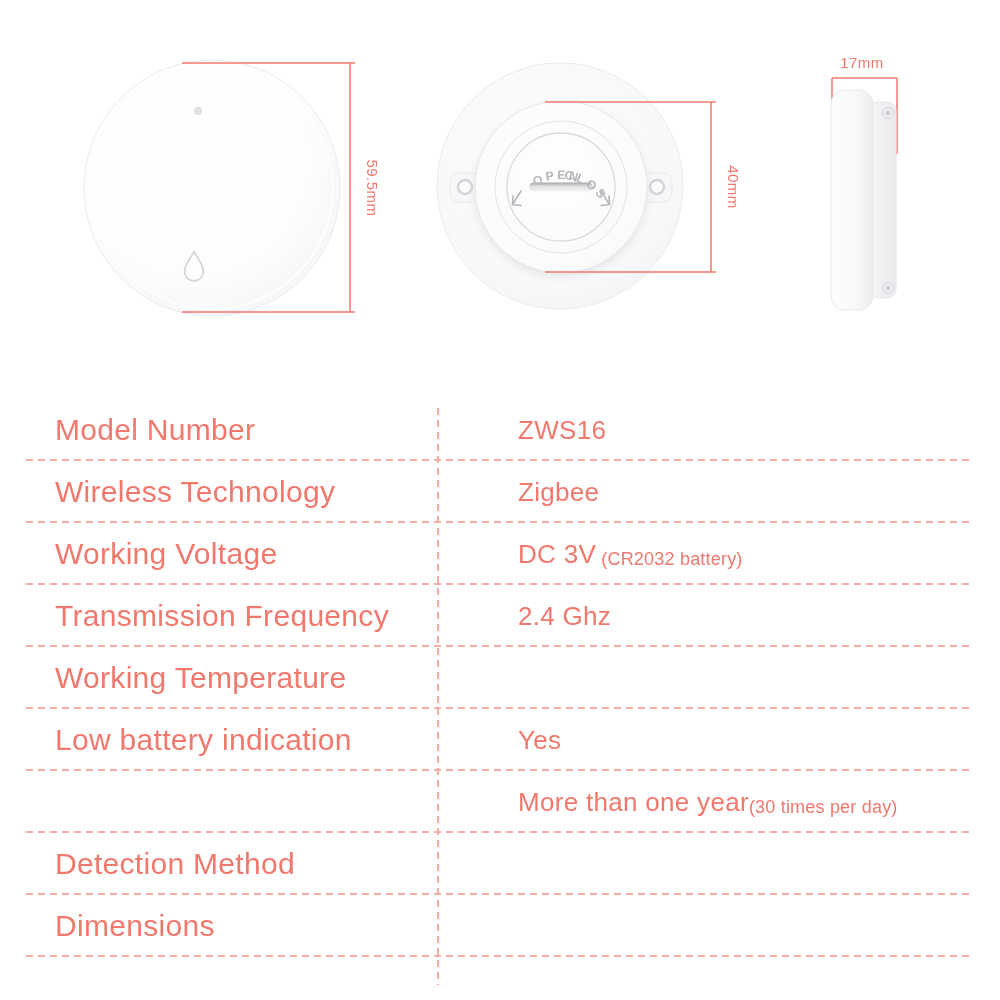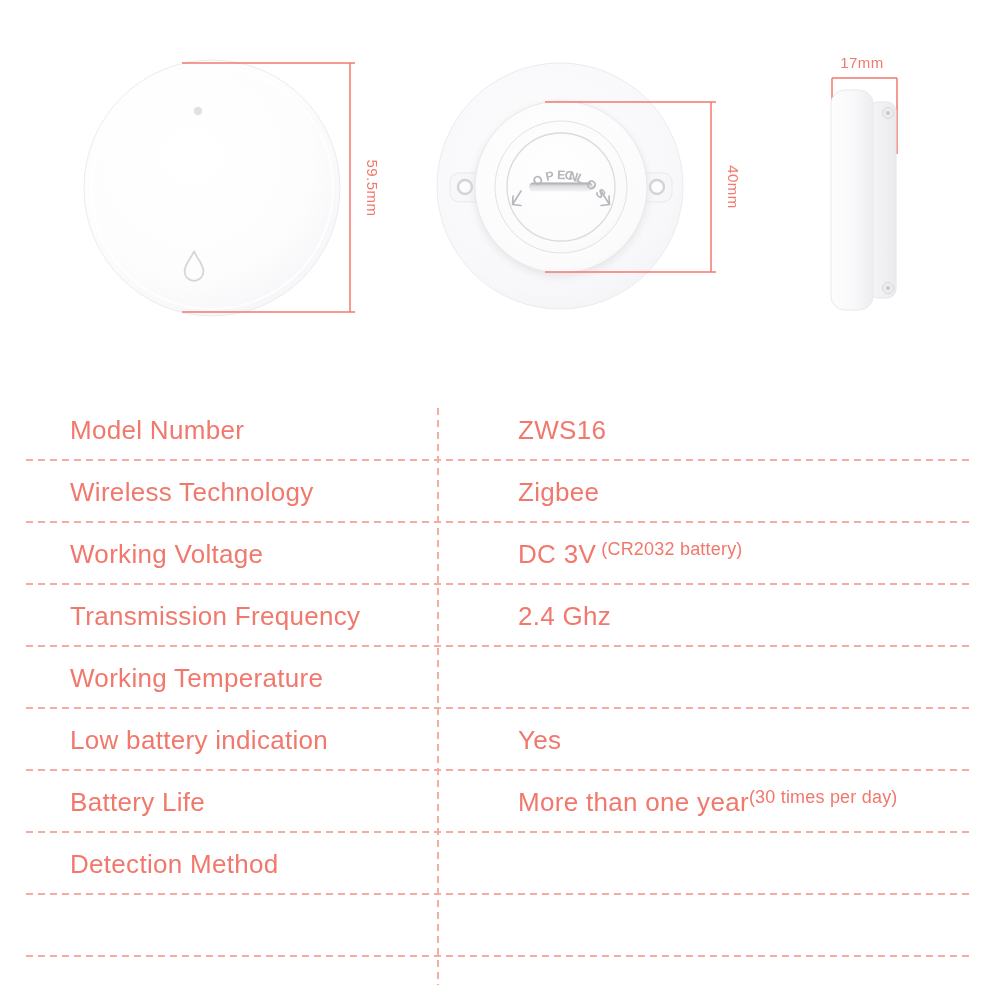--- a/index.html
+++ b/index.html
@@ -14,26 +14,26 @@
   .engrave-text{fill:#b6b6bc;font-size:12.5px;letter-spacing:2.5px;font-weight:bold;}
 
   
   .spec-table{position:absolute;left:26px;top:399px;width:946px;height:560px;}
   .spec-row{position:relative;width:946px;height:62px;display:flex;align-items:center;}
   .row-dash{
     position:absolute;left:0;bottom:0;width:946px;height:2px;
     background:repeating-linear-gradient(90deg,#F4ACA3 0 7px,transparent 7px 12px);
   }
   .spec-label{
-    position:absolute;left:44px;color:#F1786C;font-size:26px;letter-spacing:0.3px;
+    position:absolute;left:29px;color:#F1786C;font-size:30px;letter-spacing:0.3px;
     white-space:nowrap;
   }
   .spec-value{
     position:absolute;left:492px;color:#F1786C;font-size:26px;letter-spacing:0.3px;
-    white-space:nowrap;display:flex;align-items:flex-start;
+    white-space:nowrap;display:flex;align-items:flex-end;
   }
   .spec-value-small{font-size:18px;letter-spacing:0.2px;white-space:pre;}
   .col-divider{
     position:absolute;left:411px;top:9px;width:2px;height:577px;
     background:repeating-linear-gradient(180deg,#F4ACA3 0 7px,transparent 7px 12px);
   }
 </style>
 </head>
 <body>
 
@@ -192,30 +192,30 @@
     <div class="spec-row">
       <div class="spec-label">Low battery indication</div>
       <div class="spec-value">
           <span>Yes</span>
           <span class="spec-value-small"></span>
         </div>
       <div class="row-dash"></div>
     </div>
 
     <div class="spec-row">
-      <div class="spec-label">Battery Life</div>
       <div class="spec-value">
           <span>More than one year</span>
           <span class="spec-value-small">(30 times per day)</span>
         </div>
       <div class="row-dash"></div>
     </div>
 
     <div class="spec-row">
       <div class="spec-label">Detection Method</div>
       <div class="row-dash"></div>
     </div>
 
     <div class="spec-row">
+      <div class="spec-label">Dimensions</div>
       <div class="row-dash"></div>
     </div>
   </div>
 </div>
 
 </body></html>

